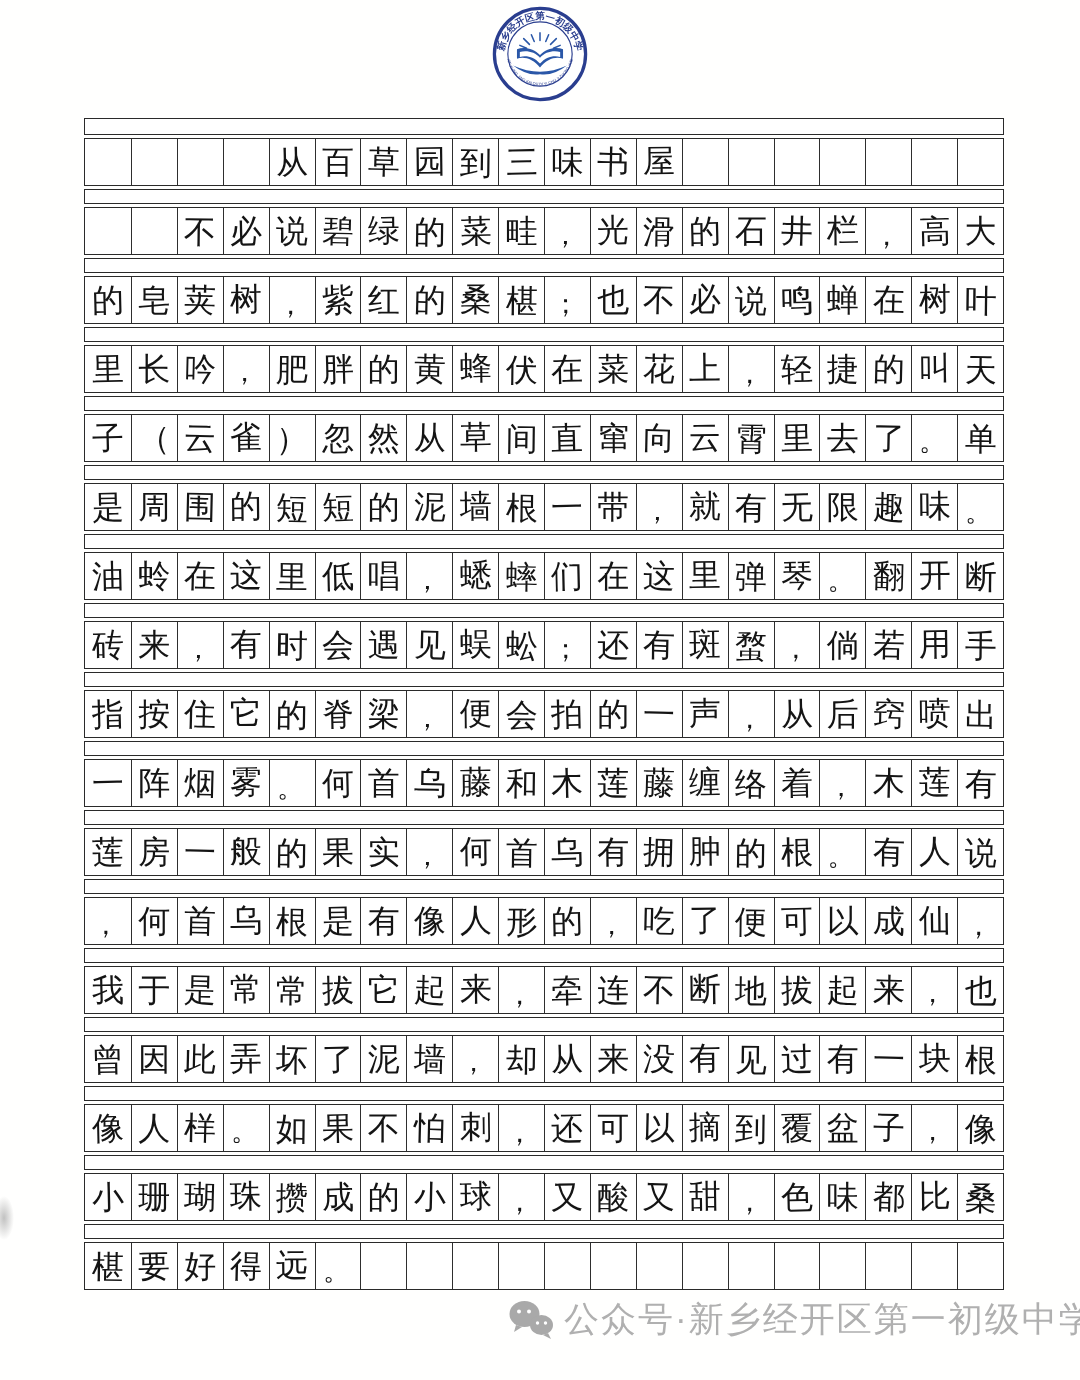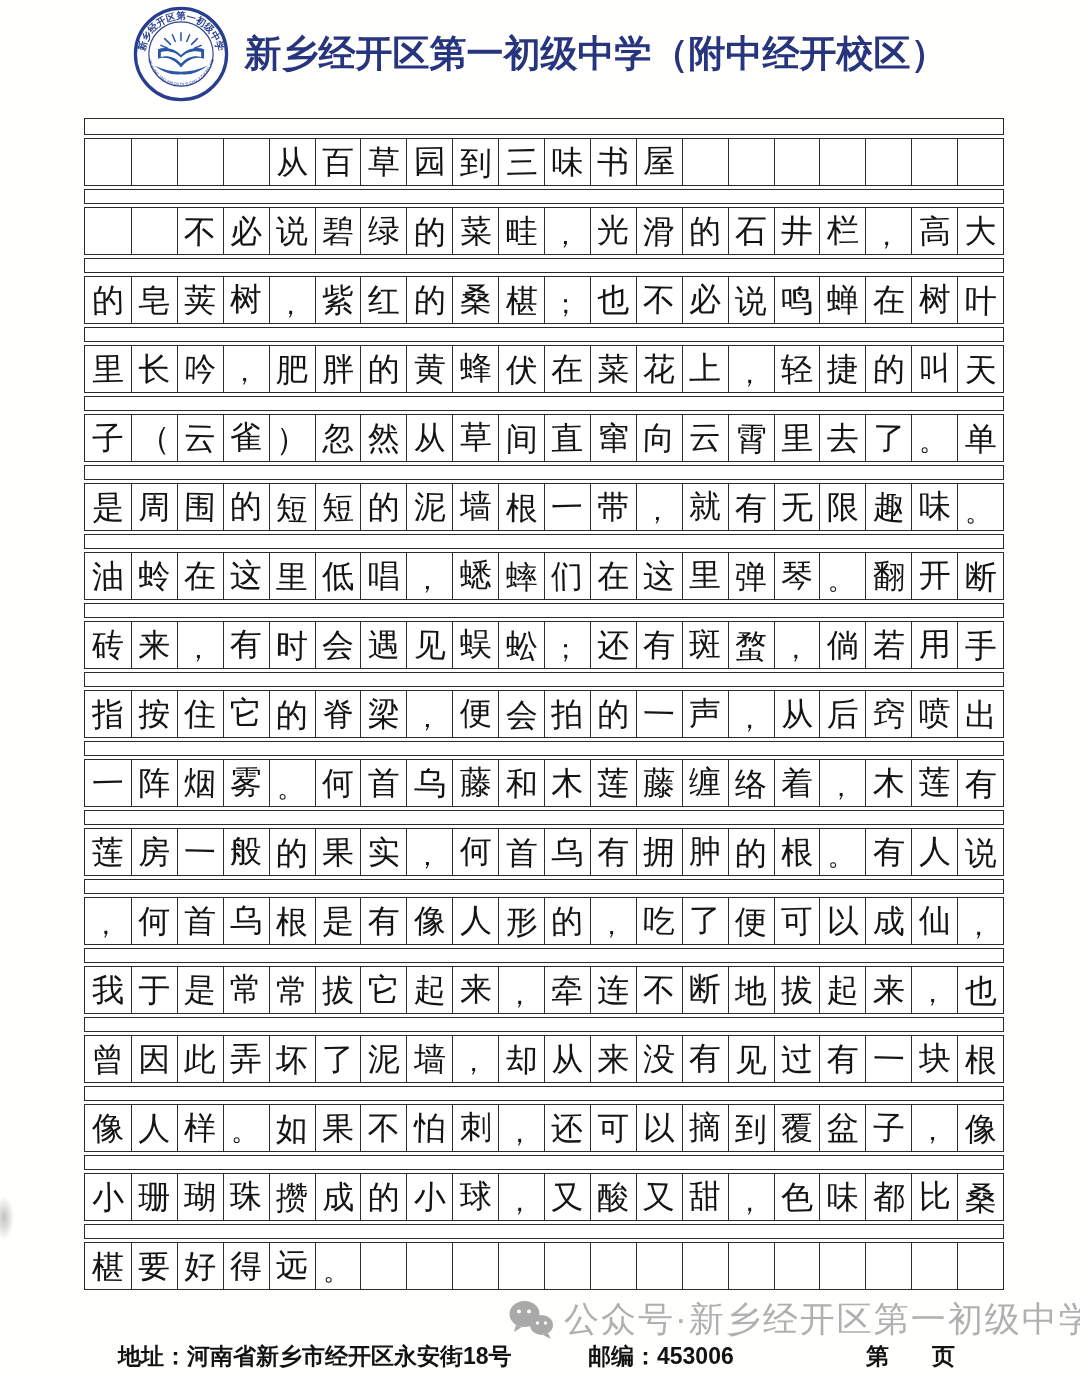--- a/index.html
+++ b/index.html
@@ -107,21 +107,20 @@
         <line x1="36" y1="44" x2="29" y2="41"></line>
         <line x1="64" y1="44" x2="71" y2="41"></line>
       </g>
 
       <g>
         <path d="M50 64 C43 55 33 52 26 55 L26 45 C34 42 44 45 50 51 C56 45 66 42 74 45 L74 55 C67 52 57 55 50 64 Z" fill="#2a57a8"></path>
         <path d="M50 60 C44 53 36 51 29 53 L29 48 C36 46 45 48 50 54 C55 48 64 46 71 48 L71 53 C64 51 56 53 50 60 Z" fill="#ffffff"></path>
         <path d="M22 62 Q50 75 78 62 Q64 73 50 71 Q36 73 22 62 Z" fill="#2a57a8"></path>
       </g>
     </svg>
-    <div class="school-name">新乡经开区第一初级中学（附中经开校区）</div>
   </div>
 
   <div class="grid" id="grid">
       <div class="band topband"></div>
       <div class="wrow">
         <div class="cell"></div>
         <div class="cell"></div>
         <div class="cell"></div>
         <div class="cell"></div>
         <div class="cell">
@@ -1144,21 +1143,15 @@
       <circle cx="11" cy="12.5" r="2" fill="#fff"></circle>
       <circle cx="21" cy="12.5" r="2" fill="#fff"></circle>
       <ellipse cx="33.5" cy="26" rx="11.5" ry="10" fill="#a9a9a9"></ellipse>
       <path d="M40 34 L43 40 L35 36 Z" fill="#a9a9a9"></path>
       <circle cx="29.5" cy="24" r="1.7" fill="#fff"></circle>
       <circle cx="37.5" cy="24" r="1.7" fill="#fff"></circle>
     </svg>
     <span>公众号·新乡经开区第一初级中学</span>
   </div>
 
-  <div class="footer">
-    <span class="address">地址：河南省新乡市经开区永安街18号</span>
-    <span class="postal">邮编：453006</span>
-    <span class="page-prefix">第</span>
-    <span class="page-suffix">页</span>
-  </div>
 
   <div class="smudge"></div>
 </div>
 
 </body></html>

